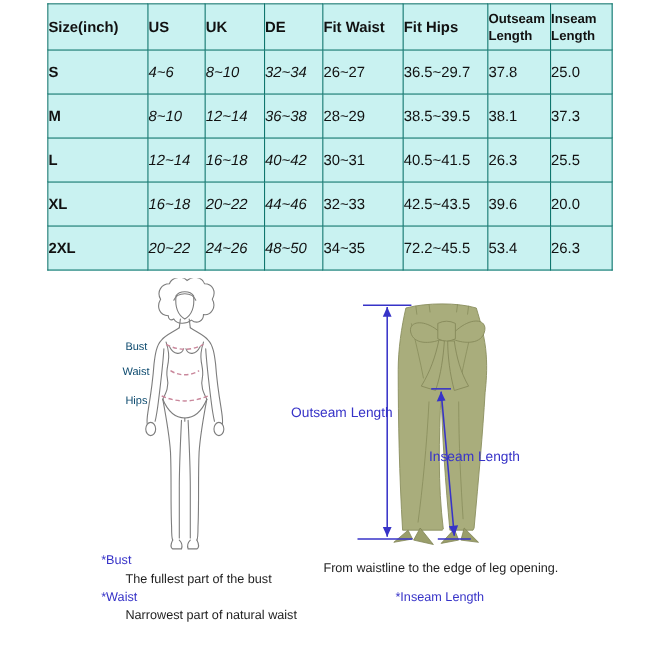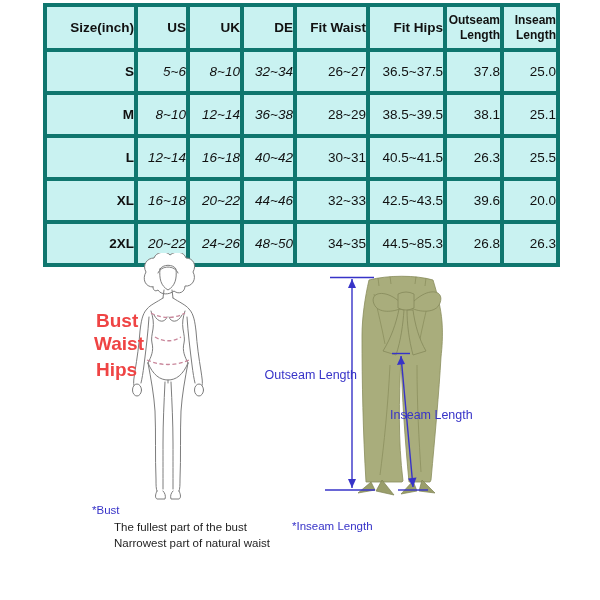--- a/index.html
+++ b/index.html
@@ -7,44 +7,44 @@
     position:relative;width:600px;height:600px;background:#ffffff;
     font-family:"Liberation Sans", sans-serif;overflow:hidden;
   }
 
   
   table.size-table{
     position:absolute;left:43px;top:3px;width:513px;
     border-collapse:collapse;table-layout:fixed;
   }
   table.size-table th, table.size-table td{
-    border:4px solid #0f766e;background:#c9f2f1;
-    text-align:right;vertical-align:middle;
+    border:1px solid #0f766e;background:#c9f2f1;
+    text-align:left;vertical-align:middle;
     color:#111;font-size:13.5px;padding:0;
   }
   table.size-table thead th{height:41px;font-weight:bold;}
   table.size-table thead th.th-small{font-size:12px;line-height:1.2;}
   table.size-table tbody td{height:39px;}
   td.c-size{font-weight:bold;}
   td.c-it{font-style:italic;}
 
   
   .fig-svg{position:absolute;}
-  .fig-label{position:absolute;color:#ef4444;font-size:19px;white-space:nowrap;font-weight:bold;}
+  .fig-label{position:absolute;color:#0c4a6e;font-size:10px;white-space:nowrap;}
   .lbl-right{text-align:right;}
 
   .arrow-label{position:absolute;color:#3733c8;font-size:12.5px;white-space:nowrap;}
 
   
   .notes{position:absolute;font-size:11.5px;}
   .notes .term{color:#3733c8;line-height:16.5px;}
   .notes .desc{color:#1e1e1e;line-height:16.5px;margin-left:22px;}
   .notes-right .term{line-height:17px;}
   .notes-right .desc{line-height:17px;margin-left:2px;}
-  .notes-right .gap{margin-top:9px;}
+  .notes-right .gap{margin-top:9px;text-align:center;}
 </style>
 </head>
 <body>
 
 <div class="canvas">
 
   <table class="size-table">
     <colgroup>
       <col style="width:91px">
         <col style="width:52px">
@@ -63,37 +63,37 @@
         <th>DE</th>
         <th>Fit Waist</th>
         <th>Fit Hips</th>
         <th class="th-small">Outseam Length</th>
         <th class="th-small">Inseam Length</th>
       </tr>
     </thead>
     <tbody>
       <tr>
         <td class="c-size">S</td>
-        <td class="c-it">5~6</td>
+        <td class="c-it">4~6</td>
         <td class="c-it">8~10</td>
         <td class="c-it">32~34</td>
         <td>26~27</td>
-        <td>36.5~37.5</td>
+        <td>36.5~29.7</td>
         <td>37.8</td>
         <td>25.0</td>
       </tr>
       <tr>
         <td class="c-size">M</td>
         <td class="c-it">8~10</td>
         <td class="c-it">12~14</td>
         <td class="c-it">36~38</td>
         <td>28~29</td>
         <td>38.5~39.5</td>
         <td>38.1</td>
-        <td>25.1</td>
+        <td>37.3</td>
       </tr>
       <tr>
         <td class="c-size">L</td>
         <td class="c-it">12~14</td>
         <td class="c-it">16~18</td>
         <td class="c-it">40~42</td>
         <td>30~31</td>
         <td>40.5~41.5</td>
         <td>26.3</td>
         <td>25.5</td>
@@ -107,22 +107,22 @@
         <td>42.5~43.5</td>
         <td>39.6</td>
         <td>20.0</td>
       </tr>
       <tr>
         <td class="c-size">2XL</td>
         <td class="c-it">20~22</td>
         <td class="c-it">24~26</td>
         <td class="c-it">48~50</td>
         <td>34~35</td>
-        <td>44.5~85.3</td>
-        <td>26.8</td>
+        <td>72.2~45.5</td>
+        <td>53.4</td>
         <td>26.3</td>
       </tr>
     </tbody>
   </table>
 
   <svg class="fig-svg" style="left:115px;top:253px;" width="120" height="248" viewBox="0 0 120 248">
     <g fill="none" stroke="#7d7d7d" stroke-width="1" stroke-linecap="round">
 
       <path fill="#ffffff" d="M 38,34 C 30,34 27,26 31,19 C 27,12 32,5 39,5 C 41,-1 51,-3 55,2 C 61,-3 69,-1 71,5 C 78,5 82,12 78,19 C 82,26 77,34 70,33 C 70,39 64,42 59,38 C 54,42 46,42 43,37 C 40,39 38,37 38,34 Z"></path>
 
@@ -217,20 +217,22 @@
       <polygon points="143,227 138,218.5 146.5,217.5"></polygon>
     </g>
   </svg>
 
   <div class="arrow-label" style="right:243px;top:368px;">Outseam Length</div>
   <div class="arrow-label" style="left:390px;top:408px;">Inseam Length</div>
 
   <div class="notes" style="left:92px;top:502px;">
     <div class="term">*Bust</div>
     <div class="desc">The fullest part of the bust</div>
+    <div class="term">*Waist</div>
     <div class="desc">Narrowest part of natural waist</div>
   </div>
 
   <div class="notes notes-right" style="left:292px;top:509px;">
+    <div class="desc">From waistline to the edge of leg opening.</div>
     <div class="term gap">*Inseam Length</div>
   </div>
 
 </div>
 
 </body></html>

